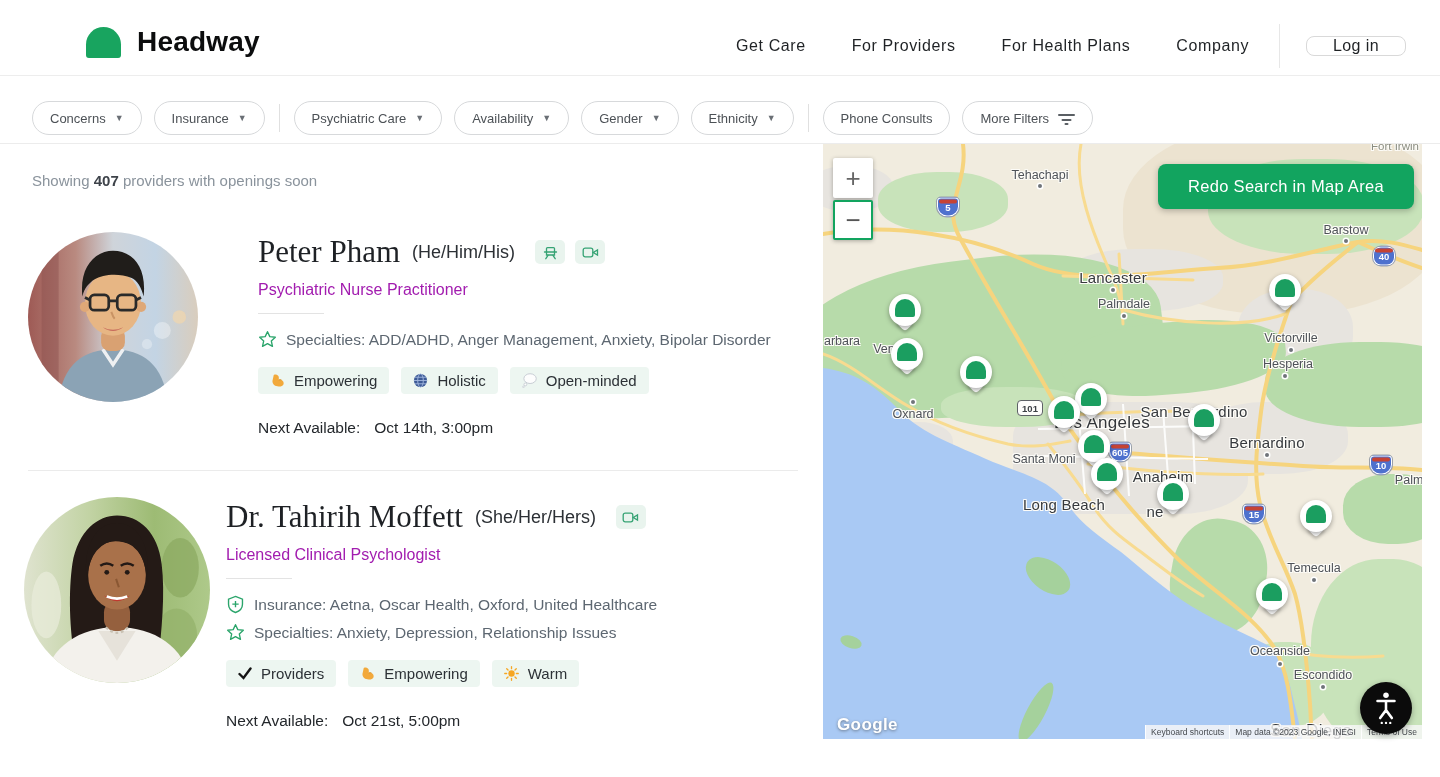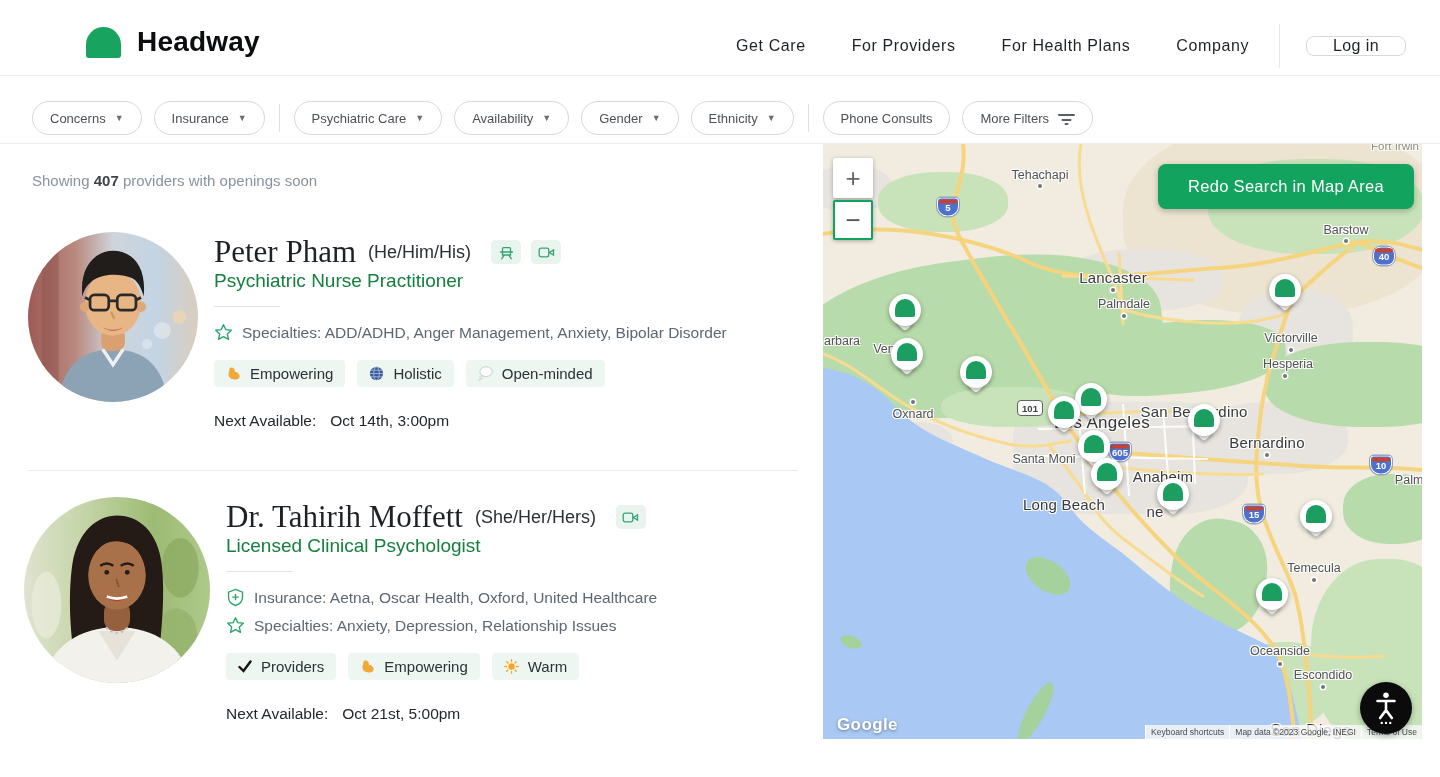--- a/index.html
+++ b/index.html
@@ -22,33 +22,33 @@
   .pill { display:flex; align-items:center; height:34px; padding:0 17px; border:1px solid #d7d9db; border-radius:17px; background:#fff; font-size:13px; color:#4c5156; margin-right:12px; cursor:pointer; white-space:nowrap; }
   .pill .caret { font-size:9px; color:#6a6f75; margin-left:9px; }
   .pill .flicon { margin-left:9px; display:inline-flex; }
   .fdivider { width:1px; height:28px; background:#e0e0e0; margin:0 14px 0 2px; }
 
   
   .results-line { position:absolute; left:32px; top:172px; font-size:15px; color:#8a939c; }
   .results-line b { color:#3e434a; font-weight:bold; }
 
   .card { position:absolute; display:flex; }
-  .card-1 { left:28px; top:232px; }
+  .card-1 { left:28px; top:232px;gap:44px; }
   .card-2 { left:24px; top:497px; }
   .avatar { border-radius:50%; overflow:hidden; flex:0 0 auto; cursor:pointer; }
   .avatar svg { display:block; width:100%; height:100%; }
   .card-1 .avatar { width:170px; height:170px; }
   .card-2 .avatar { width:186px; height:186px; }
   .card-body { margin-left:16px; padding-top:2px; }
   .name-row { display:flex; align-items:center; }
   .p-name { font-family:"Liberation Serif","DejaVu Serif",serif; font-size:31px; color:#1e2125; cursor:pointer; }
   .p-pronouns { font-size:18px; color:#2c3035; margin-left:12px; }
   .chiprow { display:flex; gap:10px; margin-left:20px; }
   .chip { width:30px; height:24px; background:#e9f4ee; border-radius:5px; display:flex; align-items:center; justify-content:center; }
-  .p-title { margin-top:0; font-size:19px; color:#15803d; }
+  .p-title { margin-top:11px; font-size:16px; color:#a21caf; }
   .mini-rule { margin-top:14px; width:66px; height:1px; background:#e3e3e3; }
   .info-row { display:flex; align-items:center; margin-top:16px; }
   .info-row + .info-row { margin-top:9px; }
   .info-icon { width:19px; height:19px; margin-right:9px; flex:0 0 auto; }
   .info-text { font-size:15.5px; color:#5d6771; }
   .badges { display:flex; gap:12px; margin-top:18px; }
   .badge { display:flex; align-items:center; height:27px; padding:0 12px; background:#edf6f1; border-radius:4px; font-size:15px; color:#2c3136; }
   .badge .bicon { display:inline-flex; margin-right:9px; }
   .next-row { margin-top:25px; font-size:15.5px; color:#24282c; }
   .next-row .nv-label { font-weight:500; }

